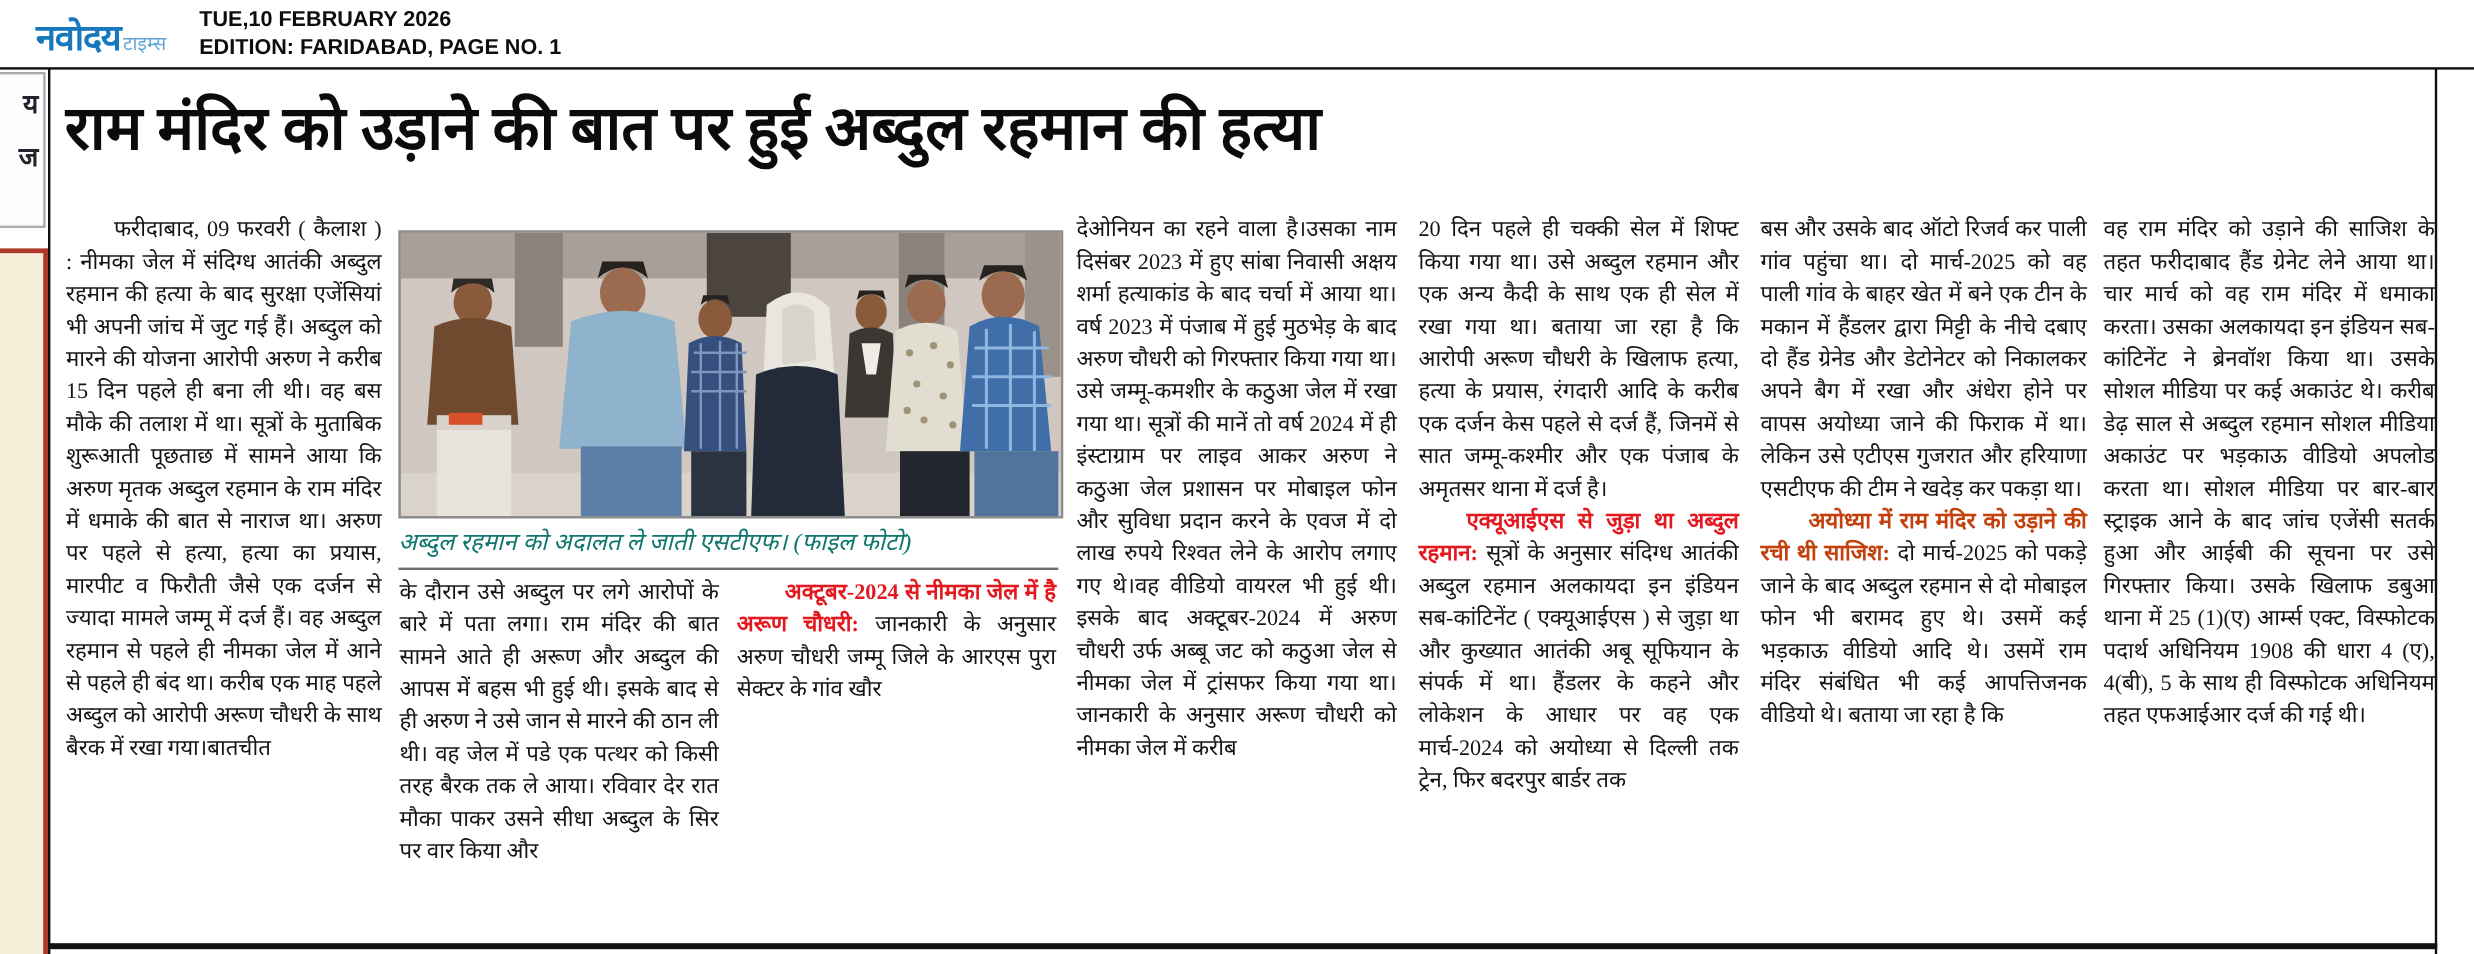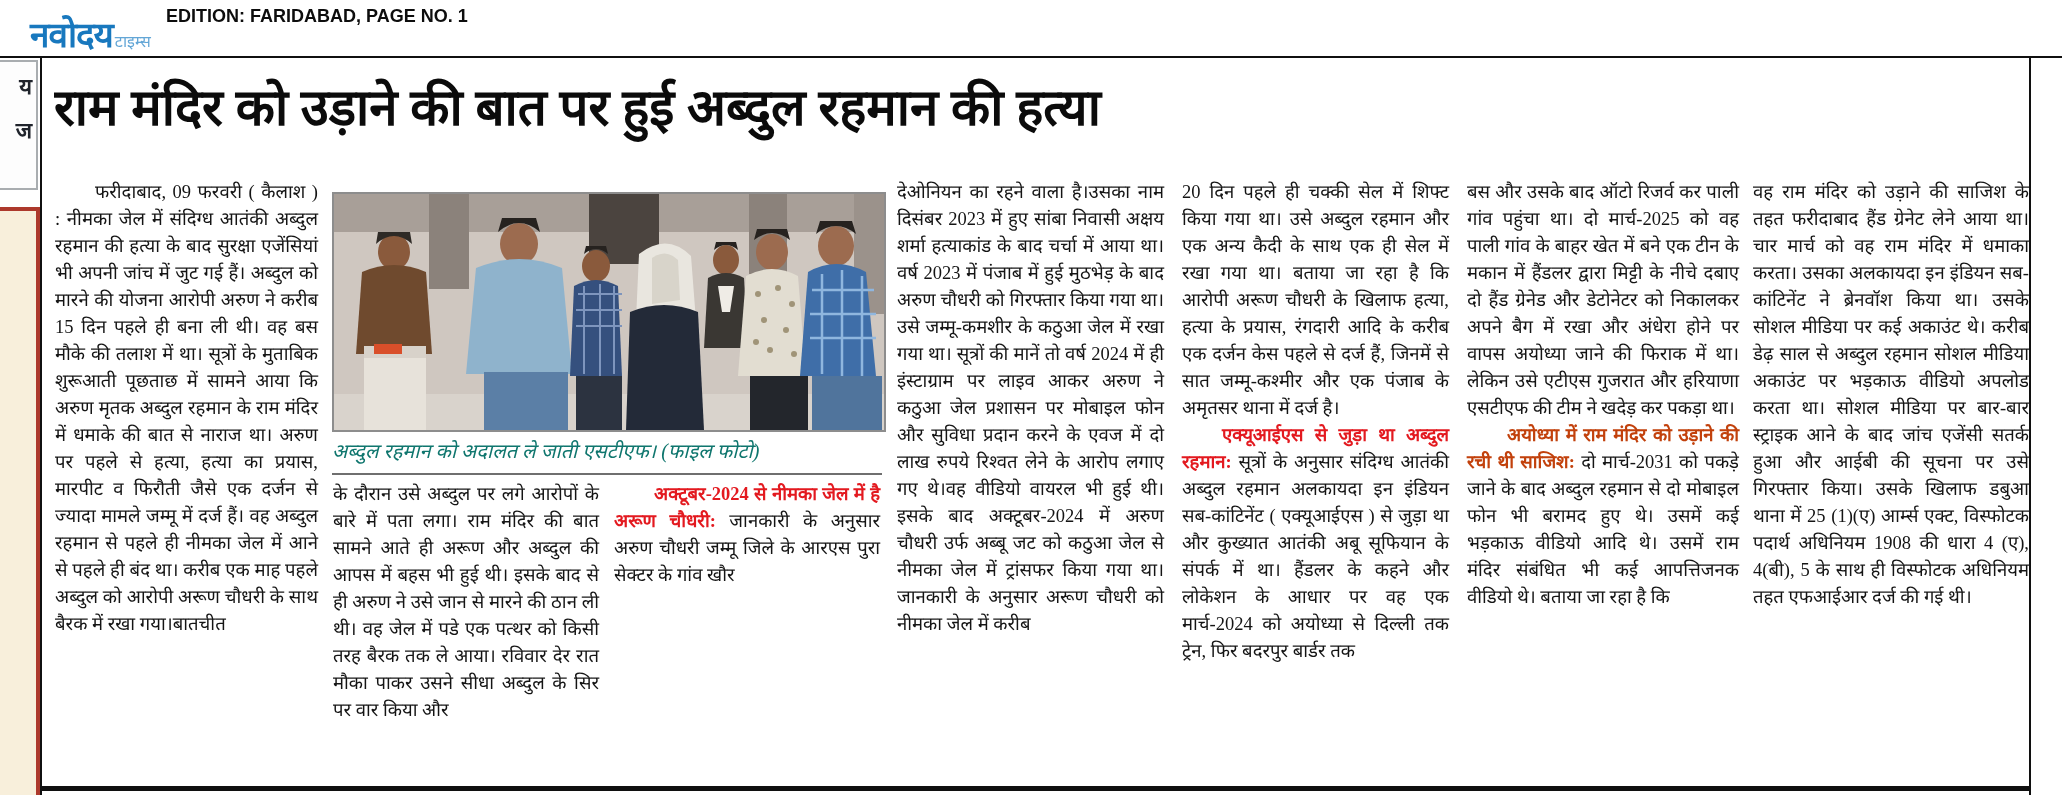--- a/index.html
+++ b/index.html
@@ -1,21 +1,21 @@
 <!DOCTYPE html>
 <html><head>
 <meta charset="utf-8">
 <style>
   html,body{margin:0;padding:0;background:#f2f2f0;}
   .page{position:relative;width:2062px;height:795px;background:#ffffff;overflow:hidden;
         font-family:"Liberation Serif", serif;}
   
   .masthead{position:absolute;left:0;top:0;width:2062px;height:56px;background:#ffffff;}
   .logo{position:absolute;left:30px;top:10px;white-space:nowrap;}
-  .logo-main{font-family:"DejaVu Sans",sans-serif;font-weight:bold;font-size:35px;color:#1878be;letter-spacing:-1px;}
+  .logo-main{font-family:"DejaVu Sans",sans-serif;font-weight:bold;font-size:30px;color:#1878be;letter-spacing:-1px;}
   .logo-sub{font-family:"DejaVu Sans",sans-serif;font-size:16px;color:#63a6d6;margin-left:2px;}
   .mast-text{position:absolute;left:166px;top:5px;font-family:"Liberation Sans",sans-serif;
              font-weight:bold;font-size:18px;line-height:23px;color:#0d0d0d;letter-spacing:0px;}
   .mast-rule{position:absolute;left:0;top:56px;width:2062px;height:2px;background:#101010;}
   
   .frag-grey{position:absolute;left:-22px;top:60px;width:56px;height:126px;background:#fdfdfd;
              border:2px solid #a9adb0;}
   .frag-grey .ch{position:absolute;right:4px;font-size:22px;color:#20242c;font-weight:bold;}
   .frag-red{position:absolute;left:-22px;top:207px;width:54px;height:600px;background:#f8efdb;
             border:4px solid #ad392c;}
@@ -43,20 +43,21 @@
 </head>
 <body>
 
 <div class="page">
 
   <div class="masthead">
     <div class="logo">
       <span class="logo-main">नवोदय</span><span class="logo-sub">टाइम्स</span>
     </div>
     <div class="mast-text">
+      <div>TUE,10 FEBRUARY 2026</div>
       <div>EDITION: FARIDABAD, PAGE NO. 1</div>
     </div>
   </div>
   <div class="mast-rule"></div>
 
   <div class="frag-grey">
     <span class="ch" style="top:8px">य</span>
     <span class="ch" style="top:52px">ज</span>
   </div>
   <div class="frag-red"></div>
@@ -160,20 +161,20 @@
     <p><span>देओनियन का रहने वाला है।उसका नाम दिसंबर 2023 में हुए सांबा निवासी अक्षय शर्मा हत्याकांड के बाद चर्चा में आया था। वर्ष 2023 में पंजाब में हुई मुठभेड़ के बाद अरुण चौधरी को गिरफ्तार किया गया था। उसे जम्मू-कमशीर के कठुआ जेल में रखा गया था। सूत्रों की मानें तो वर्ष 2024 में ही इंस्टाग्राम पर लाइव आकर अरुण ने कठुआ जेल प्रशासन पर मोबाइल फोन और सुविधा प्रदान करने के एवज में दो लाख रुपये रिश्वत लेने के आरोप लगाए गए थे।वह वीडियो वायरल भी हुई थी। इसके बाद अक्टूबर-2024 में अरुण चौधरी उर्फ अब्बू जट को कठुआ जेल से नीमका जेल में ट्रांसफर किया गया था। जानकारी के अनुसार अरूण चौधरी को नीमका जेल में करीब</span></p>
   </div>
 
   <div class="col" style="left:1182px;width:267px;">
     <p><span>20 दिन पहले ही चक्की सेल में शिफ्ट किया गया था। उसे अब्दुल रहमान और एक अन्य कैदी के साथ एक ही सेल में रखा गया था। बताया जा रहा है कि आरोपी अरूण चौधरी के खिलाफ हत्या, हत्या के प्रयास, रंगदारी आदि के करीब एक दर्जन केस पहले से दर्ज हैं, जिनमें से सात जम्मू-कश्मीर और एक पंजाब के अमृतसर थाना में दर्ज है।</span></p>
     <p class="indent"><span class="subhead" style="color:#e3191f">एक्यूआईएस से जुड़ा था अब्दुल रहमान:</span> <span>सूत्रों के अनुसार संदिग्ध आतंकी अब्दुल रहमान अलकायदा इन इंडियन सब-कांटिनेंट ( एक्यूआईएस ) से जुड़ा था और कुख्यात आतंकी अबू सूफियान के संपर्क में था। हैंडलर के कहने और लोकेशन के आधार पर वह एक मार्च-2024 को अयोध्या से दिल्ली तक ट्रेन, फिर बदरपुर बार्डर तक</span></p>
   </div>
 
   <div class="col" style="left:1467px;width:272px;">
     <p><span>बस और उसके बाद ऑटो रिजर्व कर पाली गांव पहुंचा था। दो मार्च-2025 को वह पाली गांव के बाहर खेत में बने एक टीन के मकान में हैंडलर द्वारा मिट्टी के नीचे दबाए दो हैंड ग्रेनेड और डेटोनेटर को निकालकर अपने बैग में रखा और अंधेरा होने पर वापस अयोध्या जाने की फिराक में था। लेकिन उसे एटीएस गुजरात और हरियाणा एसटीएफ की टीम ने खदेड़ कर पकड़ा था।</span></p>
-    <p class="indent"><span class="subhead" style="color:#c2410c">अयोध्या में राम मंदिर को उड़ाने की रची थी साजिश:</span> <span>दो मार्च-2031 को पकड़े जाने के बाद अब्दुल रहमान से दो मोबाइल फोन भी बरामद हुए थे। उसमें कई भड़काऊ वीडियो आदि थे। उसमें राम मंदिर संबंधित भी कई आपत्तिजनक वीडियो थे। बताया जा रहा है कि</span></p>
+    <p class="indent"><span class="subhead" style="color:#c2410c">अयोध्या में राम मंदिर को उड़ाने की रची थी साजिश:</span> <span>दो मार्च-2025 को पकड़े जाने के बाद अब्दुल रहमान से दो मोबाइल फोन भी बरामद हुए थे। उसमें कई भड़काऊ वीडियो आदि थे। उसमें राम मंदिर संबंधित भी कई आपत्तिजनक वीडियो थे। बताया जा रहा है कि</span></p>
   </div>
 
   <div class="col" style="left:1753px;width:276px;">
     <p><span>वह राम मंदिर को उड़ाने की साजिश के तहत फरीदाबाद हैंड ग्रेनेट लेने आया था। चार मार्च को वह राम मंदिर में धमाका करता। उसका अलकायदा इन इंडियन सब-कांटिनेंट  ने ब्रेनवॉश किया था। उसके सोशल मीडिया पर कई अकाउंट थे। करीब डेढ़ साल से अब्दुल रहमान सोशल मीडिया अकाउंट पर भड़काऊ वीडियो अपलोड करता था। सोशल मीडिया पर बार-बार स्ट्राइक आने के बाद जांच एजेंसी सतर्क हुआ और आईबी की सूचना पर उसे गिरफ्तार किया। उसके खिलाफ डबुआ थाना में 25 (1)(ए) आर्म्स एक्ट, विस्फोटक पदार्थ अधिनियम 1908 की धारा 4 (ए), 4(बी), 5 के साथ ही विस्फोटक अधिनियम तहत एफआईआर दर्ज की गई थी।</span></p>
   </div>
 
 </div>
 
 </body></html>

